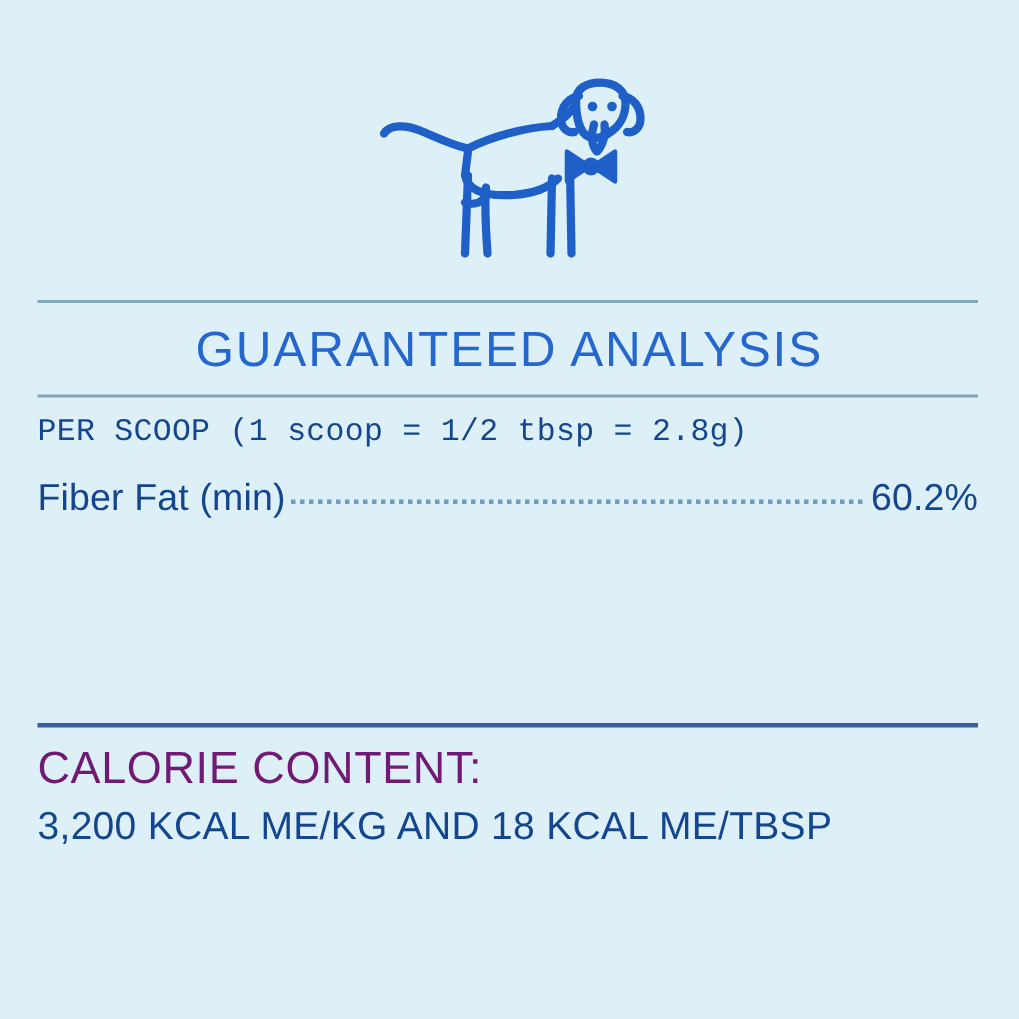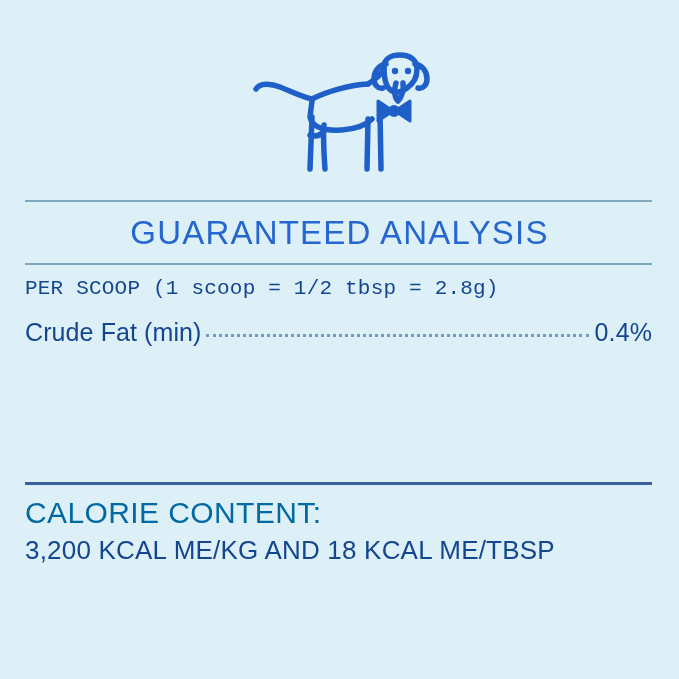--- a/index.html
+++ b/index.html
@@ -106,21 +106,21 @@
     flex: 0 0 auto;
     white-space: nowrap;
   }
 
   
   .calorie-title {
     position: absolute;
     left: 25px;
     top: 496px;
     font-size: 30px;
-    color: #0369a1;
+    color: #701a75;
     letter-spacing: 0.4px;
     font-weight: 400;
   }
   .calorie-value {
     position: absolute;
     left: 25px;
     top: 535px;
     font-size: 26px;
     color: #14468f;
     letter-spacing: 0.2px;
@@ -174,22 +174,22 @@
   <div class="rule rule-top"></div>
   <div class="rule rule-mid"></div>
   <div class="rule rule-bottom"></div>
 
   <div class="section-title">GUARANTEED ANALYSIS</div>
 
   <div class="per-scoop">PER SCOOP (1 scoop = 1/2 tbsp = 2.8g)</div>
 
   <div class="analysis-list">
     <div class="analysis-row">
-      <span class="nutrient-name">Crude Fat (min)</span>
+      <span class="nutrient-name">Fiber Fat (min)</span>
       <span class="leader"></span>
-      <span class="nutrient-value">0.4%</span>
+      <span class="nutrient-value">60.2%</span>
     </div>
   </div>
 
   <div class="calorie-title">CALORIE CONTENT:</div>
   <div class="calorie-value">3,200 KCAL ME/KG AND 18 KCAL ME/TBSP</div>
 
 </div>
 
 </body></html>

